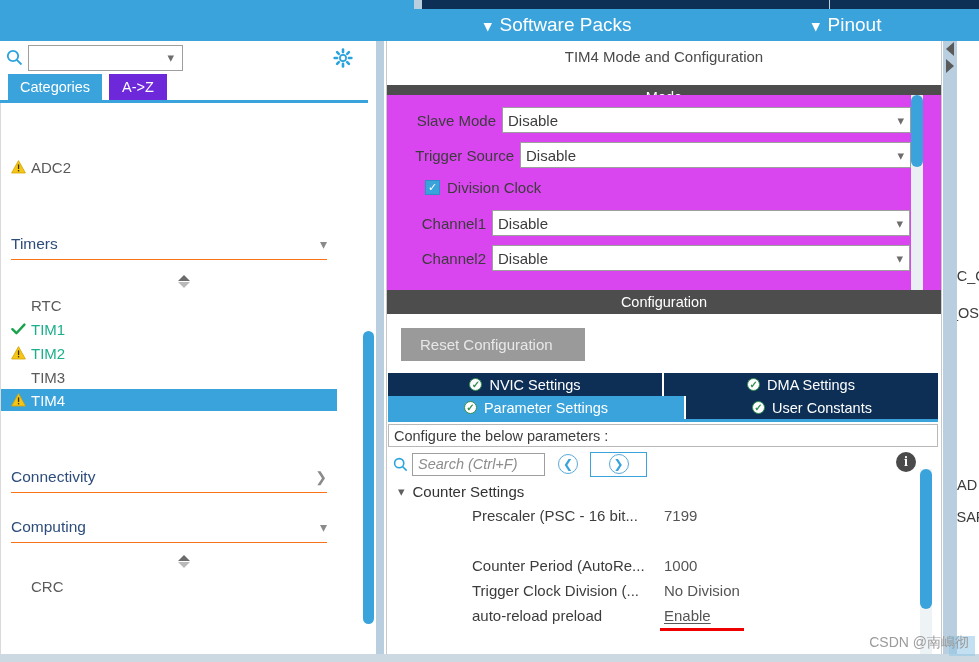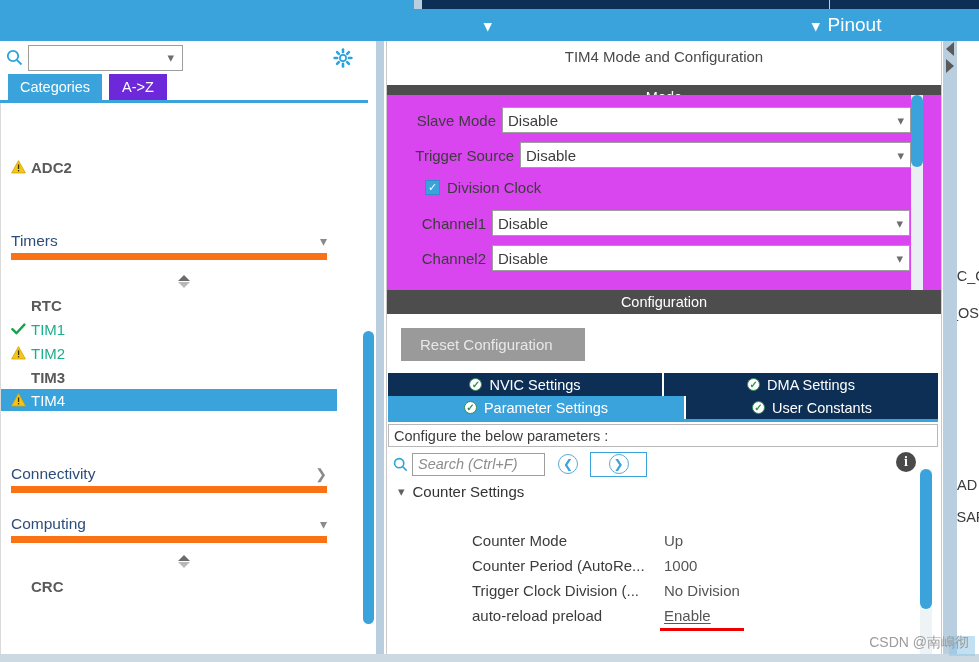--- a/index.html
+++ b/index.html
@@ -85,27 +85,27 @@
   .tree-leaf {
     position: absolute; height: 22px; display: flex; align-items: center;
     font-size: 15px; padding-left: 30px; left: 0; width: 336px;
   }
   .tree-leaf .badge {
     position: absolute; left: 9px; width: 16px; height: 16px;
     display: flex; align-items: center; justify-content: center;
   }
   .tree-leaf.sel { background: #3aa3db; }
   .tree-leaf.sel .lbl { color: #ffffff; }
-  .lbl-gray { color: #5a5a5a; font-weight: bold; }
+  .lbl-gray { color: #5a5a5a; }
   .lbl-green { color: #1aaf8b; }
 
   .group-hdr {
     position: absolute; left: 10px; width: 316px; height: 32px;
     display: flex; align-items: center; justify-content: space-between;
-    border-bottom: 7px solid #f97316; color: #2d4d7a; font-size: 15.5px;
+    border-bottom: 1px solid #f97316; color: #2d4d7a; font-size: 15.5px;
   }
   .group-hdr .chev { color: #8a8a8a; font-size: 14px; }
   .spinner {
     position: absolute; width: 14px; height: 16px; left: 176px;
     display: flex; flex-direction: column; align-items: center; justify-content: center;
   }
   .spinner i { display:block; width:0; height:0; border-left:6px solid transparent; border-right:6px solid transparent; }
   .spinner .up { border-bottom: 6px solid #6b6b6b; margin-bottom: 1px; }
   .spinner .dn { border-top: 6px solid #b9b9b9; }
 
@@ -320,20 +320,21 @@
 
 <div id="root">
 
   <div class="top-blue-bar"></div>
   <div class="navy-strip"></div>
   <div class="navy-strip-cap"></div>
   <div class="menu-divider" style="left:829px"></div>
 
   <div class="menu-group menu-sw">
     <span class="chev">▾</span>
+    <span>Software Packs</span>
   </div>
   <div class="menu-group menu-pin">
     <span class="chev">▾</span>
     <span>Pinout</span>
   </div>
 
   <div class="left-panel">
 
     <div class="search-row">
       <div class="magnifier">
@@ -555,23 +556,23 @@
         </span>
         <span class="info-ic">i</span>
       </div>
 
       <div class="ptree">
         <div class="pgroup" style="top:0px">
           <span class="gchev">▾</span>
           <span>Counter Settings</span>
         </div>
 
-        <div class="prow" style="top:50px">
-          <span class="pname">Counter Mode</span>
-          <span class="pval">Up</span>
+        <div class="prow" style="top:25px">
+          <span class="pname">Prescaler (PSC - 16 bit...</span>
+          <span class="pval">7199</span>
         </div>
         <div class="prow" style="top:75px">
           <span class="pname">Counter Period (AutoRe...</span>
           <span class="pval">1000</span>
         </div>
         <div class="prow" style="top:100px">
           <span class="pname">Trigger Clock Division (...</span>
           <span class="pval">No Division</span>
         </div>
         <div class="prow" style="top:125px">

